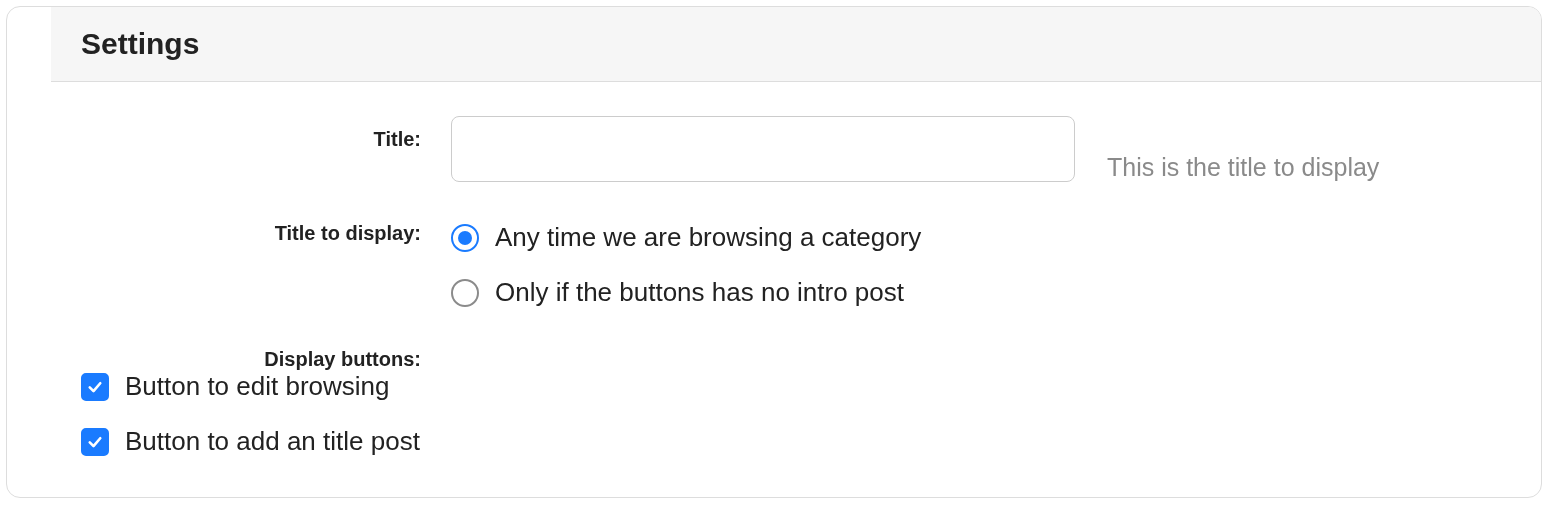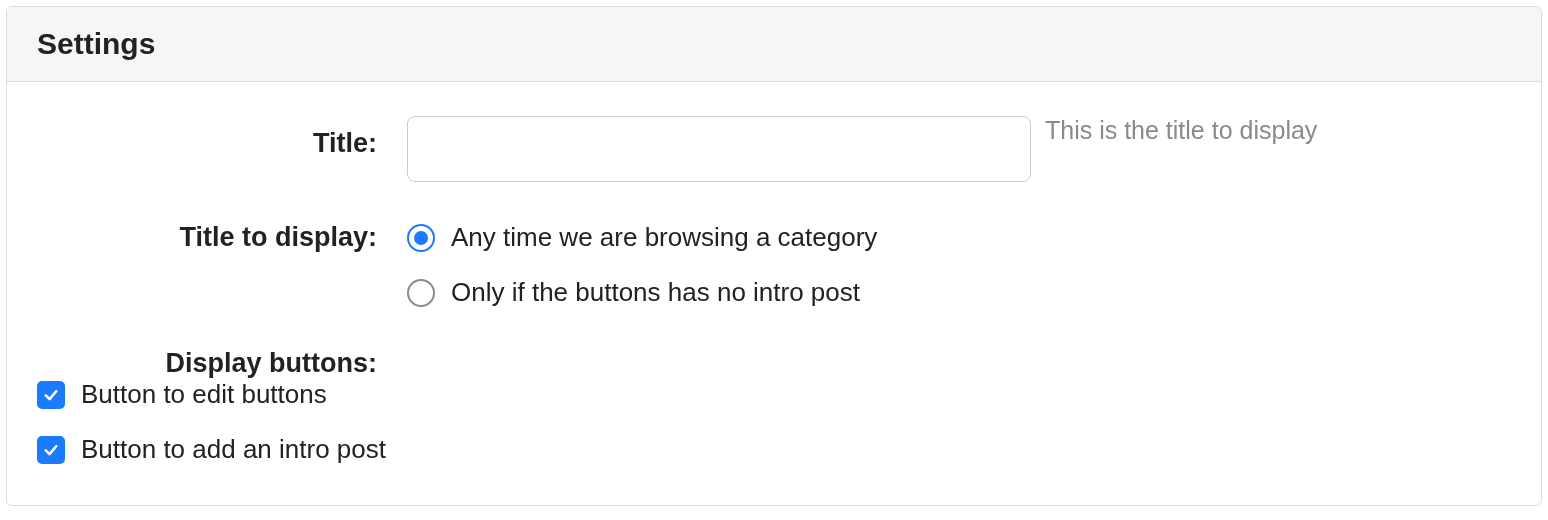--- a/index.html
+++ b/index.html
@@ -4,23 +4,24 @@
   <style>
     * { box-sizing: border-box; margin: 0; padding: 0; }
     body {
       font-family: -apple-system, BlinkMacSystemFont, "Segoe UI", Helvetica, Arial, sans-serif;
       background: #fff;
       padding: 6px;
       width: 1548px;
     }
     .panel {
       border: 1px solid #ddd;
-      border-radius: 6px;
+      border-radius: 14px;
       overflow: hidden;
       background: #fff;
+      padding-left: 44px;
     }
     .panel-header {
       background: #f6f6f6;
       border-bottom: 1px solid #ddd;
       padding: 20px 30px;
     }
     .panel-header h2 {
       font-size: 30px;
       font-weight: 700;
       color: #222;
@@ -32,30 +33,30 @@
       display: flex;
       align-items: flex-start;
       margin-bottom: 40px;
     }
     .form-row:last-child { margin-bottom: 0; flex-direction: column; }
     .form-label {
       width: 370px;
       min-width: 370px;
       text-align: right;
       padding-right: 30px;
-      font-size: 27px;
+      font-size: 20px;
       font-weight: 700;
       color: #222;
       padding-top: 12px;
     }
     .form-label.tight { padding-top: 0; }
     .form-control-wrap {
       display: flex;
-      align-items: flex-start;
-      gap: 14px;
+      align-items: flex-end;
+      gap: 32px;
       flex: 1;
     }
     .text-input {
       width: 624px;
       height: 66px;
       border: 1px solid #ccc;
       border-radius: 8px;
       font-size: 24px;
       padding: 0 16px;
       color: #222;
@@ -161,27 +162,27 @@
 
     <div class="form-row">
       <div class="form-label tight">Display buttons:</div>
       <div class="option-list">
         <label class="option">
           <span class="checkbox checked">
             <svg viewBox="0 0 24 24">
                 <path fill="none" stroke="#fff" stroke-width="3.5" stroke-linecap="round" stroke-linejoin="round" d="M5 12.5l5 5L19 7"></path>
               </svg>
           </span>
-          <span class="option-label">Button to edit buttons</span>
+          <span class="option-label">Button to edit browsing</span>
         </label>
         <label class="option">
           <span class="checkbox checked">
             <svg viewBox="0 0 24 24">
                 <path fill="none" stroke="#fff" stroke-width="3.5" stroke-linecap="round" stroke-linejoin="round" d="M5 12.5l5 5L19 7"></path>
               </svg>
           </span>
-          <span class="option-label">Button to add an intro post</span>
+          <span class="option-label">Button to add an title post</span>
         </label>
       </div>
     </div>
 
   </div>
 </div>
 
 </body></html>

